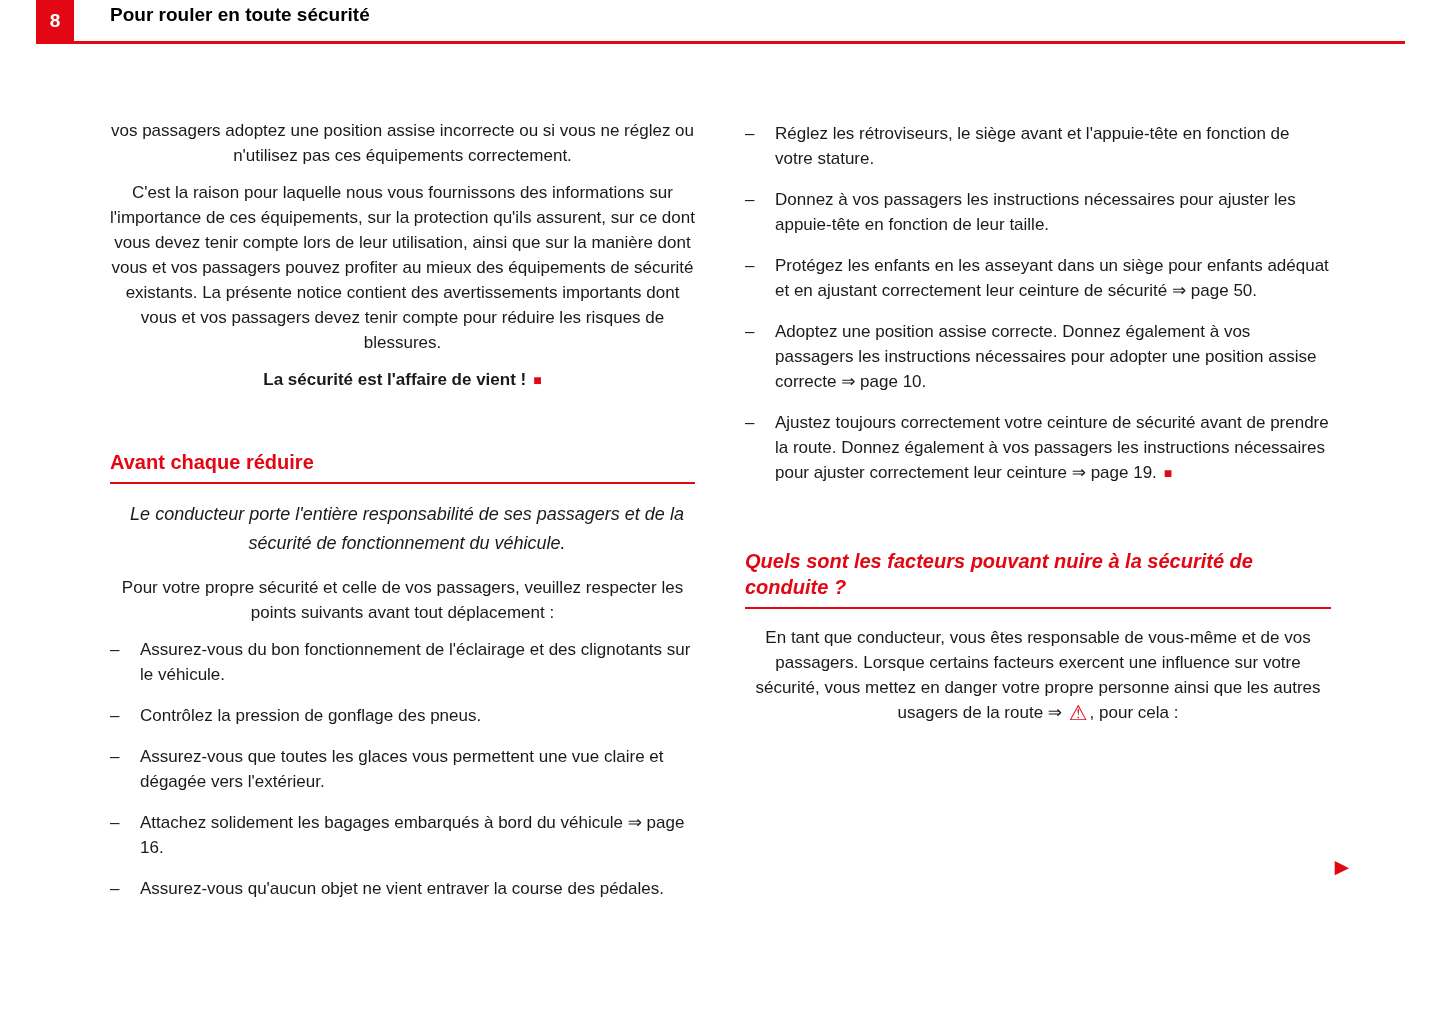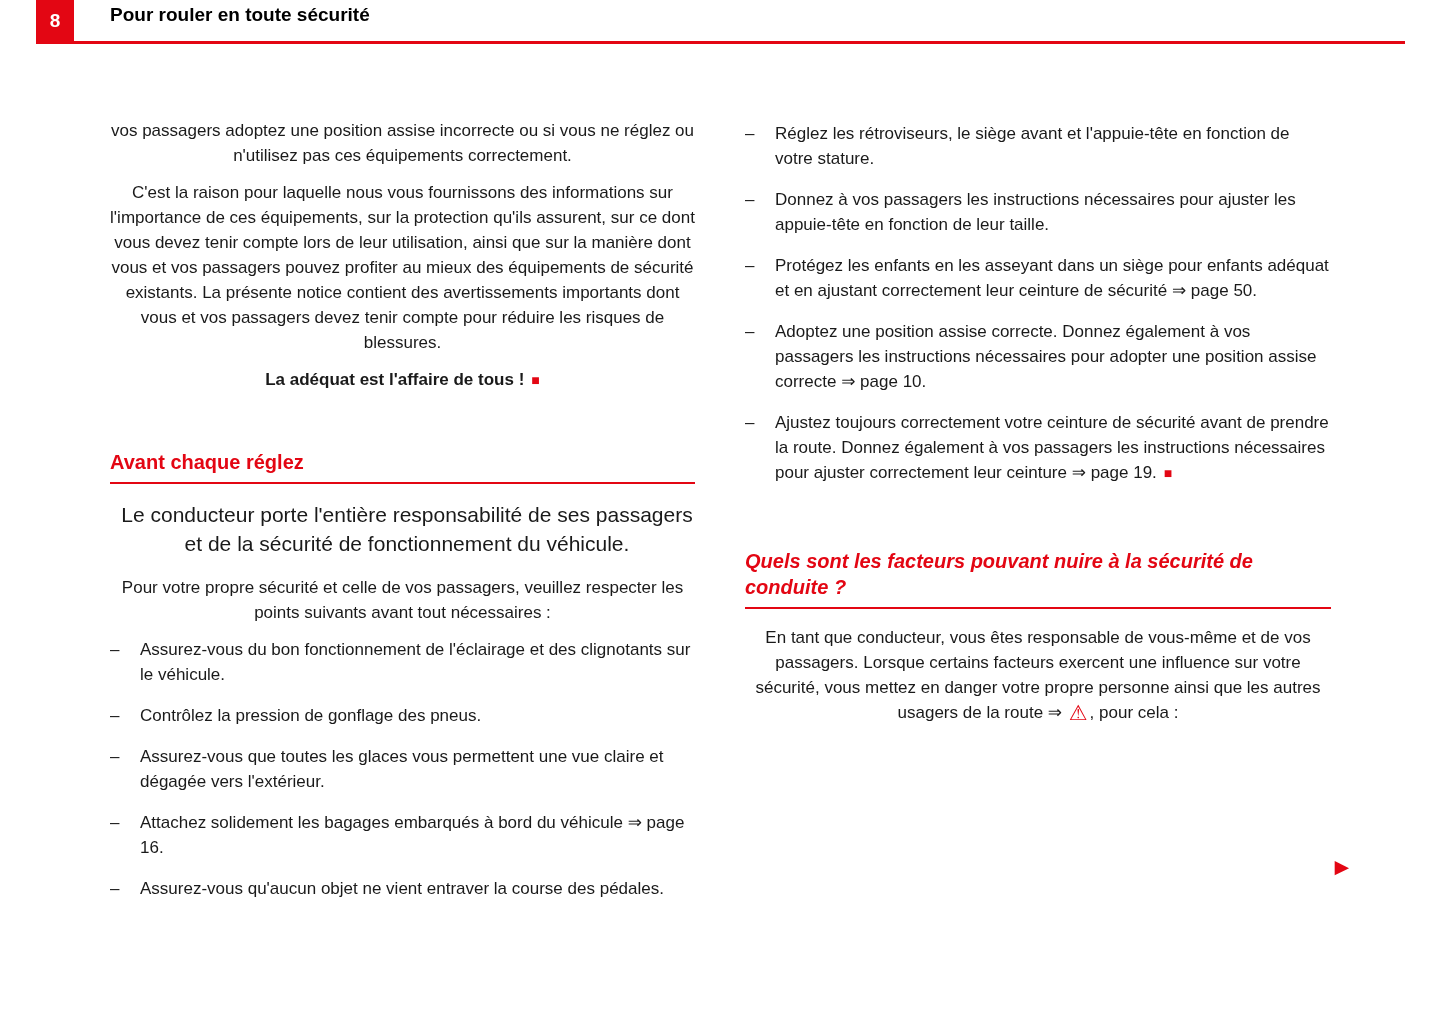--- a/index.html
+++ b/index.html
@@ -35,21 +35,21 @@
   p{margin:0 0 12px 0;text-align:center;}
   .bold-note{font-weight:bold;margin:4px 0 0 0;}
   .endmark{color:var(--red);font-size:14px;margin-left:7px;}
   .section-heading{
     color:var(--red);font-size:20px;line-height:26px;font-weight:bold;
     margin:56px 0 16px 0;padding-bottom:7px;
     border-bottom:2px solid var(--red);
   }
   .col-right .section-heading{margin-top:62px;font-style:italic;}
   .lead{
-    font-size:21px;line-height:29px;
+    font-style:italic;font-size:18px;line-height:29px;
     margin:0 0 17px 9px;
   }
   .list{margin-top:3px;}
   .li{display:flex;margin-bottom:16px;}
   .dash{flex:0 0 30px;width:30px;}
   .li-text{flex:1;}
   .warn{color:var(--red);font-size:21px;padding:0 2px;vertical-align:-2px;}
   .closing{margin-bottom:12px;}
   .continue-arrow{
     position:absolute;left:1330px;top:855px;
@@ -64,25 +64,25 @@
   <div class="page-badge">
     <span>8</span>
   </div>
   <h1 class="header-title">Pour rouler en toute sécurité</h1>
   <div class="header-rule"></div>
 
   <section class="col col-left">
     <p class="body">vos passagers adoptez une position assise incorrecte ou si vous ne réglez ou n'utilisez pas ces équipements correctement.</p>
     <p class="body">C'est la raison pour laquelle nous vous fournissons des informations sur l'importance de ces équipements, sur la protection qu'ils assurent, sur ce dont vous devez tenir compte lors de leur utilisation, ainsi que sur la manière dont vous et vos passagers pouvez profiter au mieux des équipements de sécurité existants. La présente notice contient des avertissements importants dont vous et vos passagers devez tenir compte pour réduire les risques de blessures.</p>
 
-    <p class="bold-note"><span>La adéquat est l'affaire de tous !</span><span class="endmark">■</span></p>
+    <p class="bold-note"><span>La sécurité est l'affaire de vient !</span><span class="endmark">■</span></p>
 
-    <h2 class="section-heading">Avant chaque réglez</h2>
+    <h2 class="section-heading">Avant chaque réduire</h2>
     <p class="lead">Le conducteur porte l'entière responsabilité de ses passagers et de la sécurité de fonctionnement du véhicule.</p>
-    <p class="body">Pour votre propre sécurité et celle de vos passagers, veuillez respecter les points suivants avant tout nécessaires :</p>
+    <p class="body">Pour votre propre sécurité et celle de vos passagers, veuillez respecter les points suivants avant tout déplacement :</p>
 
     <div class="list">
       <div class="li">
         <span class="dash">–</span>
         <span class="li-text">Assurez-vous du bon fonctionnement de l'éclairage et des clignotants sur le véhicule.</span>
       </div>
       <div class="li">
         <span class="dash">–</span>
         <span class="li-text">Contrôlez la pression de gonflage des pneus.</span>
       </div>

